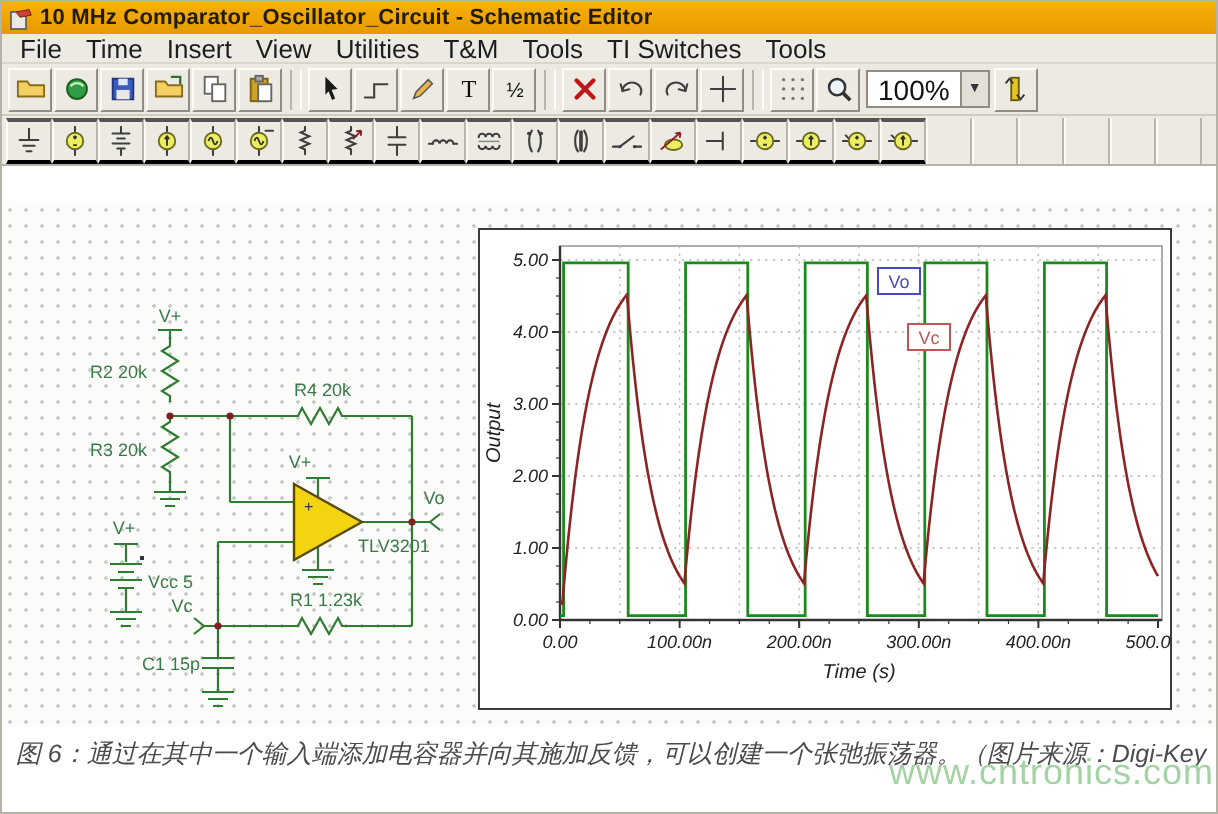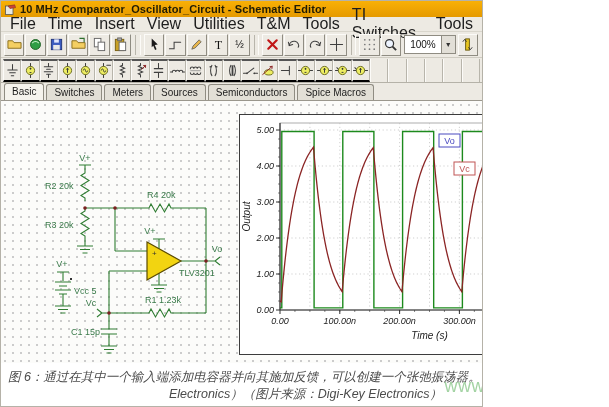--- a/index.html
+++ b/index.html
@@ -1,30 +1,30 @@
 <!DOCTYPE html>
 <html><head>
 <meta charset="utf-8">
 <style>
   * { box-sizing: border-box; margin: 0; padding: 0; }
   body { width: 609px; height: 407px; font-family: "Liberation Sans", sans-serif; background: #fff; }
-  #app { position: relative; width: 483px; height: 407px; overflow: hidden; background: #fff; border: 1px solid #b5b2a8; }
+  #app { position: relative; width: 609px; height: 407px; overflow: hidden; background: #fff; border: 1px solid #b5b2a8; }
 
   .titlebar { height: 16px; background: linear-gradient(#f9b006, #e59a00); display: flex; align-items: center; gap: 4px; padding: 0 4px; }
   .title-text { font-size: 11px; font-weight: 700; color: #201c05; white-space: nowrap; letter-spacing: .1px; }
 
   .menubar { height: 15px; background: #edeae3; border-bottom: 1px solid #d9d6cc; display: flex; align-items: center; padding: 0 3px; }
-  .menu-item { font-size: 16px; color: #1d1d1d; padding: 16px 6px; cursor: default; }
+  .menu-item { font-size: 13px; color: #1d1d1d; padding: 16px 6px; cursor: default; }
 
   .toolbar1 { height: 26px; background: #edeae3; border-bottom: 1px solid #cfccc2; display: flex; align-items: center; padding: 0 3px; }
   .tb-btn { width: 22px; height: 22px; margin-right: 1px; background: #edeae3; border: 1px solid; border-color: #fcfbf8 #8f8c82 #8f8c82 #fcfbf8; display: flex; align-items: center; justify-content: center; padding: 0; cursor: pointer; }
   .tb-sep { width: 6px; height: 20px; border-left: 1px solid #b8b5ab; border-right: 1px solid #fcfbf8; margin: 0 3px; }
   .ic { display: flex; }
   .zoom-box { height: 19px; background: #fff; border: 1px solid #8f8c82; display: flex; align-items: center; margin: 0 2px; }
-  .zoom-val { font-size: 10px; padding: 0 5px; color: #111; }
+  .zoom-val { font-size: 14px; padding: 0 5px; color: #111; }
   .zoom-arrow { width: 14px; height: 17px; background: #e2dfd7; border-left: 1px solid #8f8c82; font-size: 7px; display: flex; align-items: center; justify-content: center; color: #333; }
 
   .toolbar2 { height: 25px; background: #edeae3; border-bottom: 1px solid #b5b2a8; display: flex; align-items: center; padding: 0 2px; }
   .comp-btn { width: 23px; height: 23px; border-right: 1px solid #b8b5ab; border-left: 1px solid #fcfbf8; display: flex; align-items: center; justify-content: center; background: #edeae3; padding: 0; cursor: pointer; }
 
   .tabsrow { height: 18px; background: #edeae3; border-bottom: 1px solid #9a978d; display: flex; align-items: flex-end; padding-left: 3px; }
   .tab { font-size: 10px; color: #1d1d1d; background: #e2dfd6; border: 1px solid #8f8c82; border-bottom: none; border-radius: 3px 3px 0 0; padding: 2px 7px 2px; margin-right: 2px; position: relative; cursor: pointer; }
   .tab.active { background: #f5f3ed; z-index: 2; padding-bottom: 3px; }
 
   .workarea { position: absolute; left: 0; top: 100px; width: 609px; height: 262px;
@@ -390,28 +390,20 @@
         </span>
       </button>
       <span class="comp-btn"></span>
       <span class="comp-btn"></span>
       <span class="comp-btn"></span>
       <span class="comp-btn"></span>
       <span class="comp-btn"></span>
       <span class="comp-btn"></span>
     </div>
 
-  <div class="tabsrow" id="tabsrow">
-      <span class="tab active">Basic</span>
-      <span class="tab">Switches</span>
-      <span class="tab">Meters</span>
-      <span class="tab">Sources</span>
-      <span class="tab">Semiconductors</span>
-      <span class="tab">Spice Macros</span>
-    </div>
 
   <div class="workarea">
 
     <svg class="schematic-svg" width="238" height="262" viewBox="0 0 238 262">
 
       <g stroke="#2f7d32" stroke-width="1.1" fill="none">
         <path d="M78 64 h12 M84 64 v6"></path>
         <path d="M84 70 l0 2 l-4 2.5 l8 5 l-8 5 l8 5 l-8 5 l4 2.5 l0 3"></path>
         <path d="M84 107 l0 3 l-4 2.5 l8 5 l-8 5 l8 5 l-8 5 l4 2.5 l0 3"></path>
         <path d="M84 138 v7 M76 145 h16 M79 148.5 h10 M81.5 152 h5"></path>
@@ -549,17 +541,16 @@
           <rect x="199" y="19" width="21" height="13" fill="#fff" stroke="#4a4ac0" stroke-width="1"></rect>
           <text x="209.5" y="29" text-anchor="middle" font-size="9" fill="#4a4ac0">Vo</text>
           <rect x="214" y="47" width="21" height="13" fill="#fff" stroke="#c05555" stroke-width="1"></rect>
           <text x="224.5" y="57" text-anchor="middle" font-size="9" fill="#c05555">Vc</text>
         </svg>
     </div>
   </div>
 
   <div class="caption">
     <div>图 6：通过在其中一个输入端添加电容器并向其施加反馈，可以创建一个张弛振荡器。（图片来源：Digi-Key</div>
-    <div>Electronics）（图片来源：Digi-Key Electronics）</div>
     <span class="watermark">www.cntronics.com</span>
   </div>
 
 </div>
 
 </body></html>

